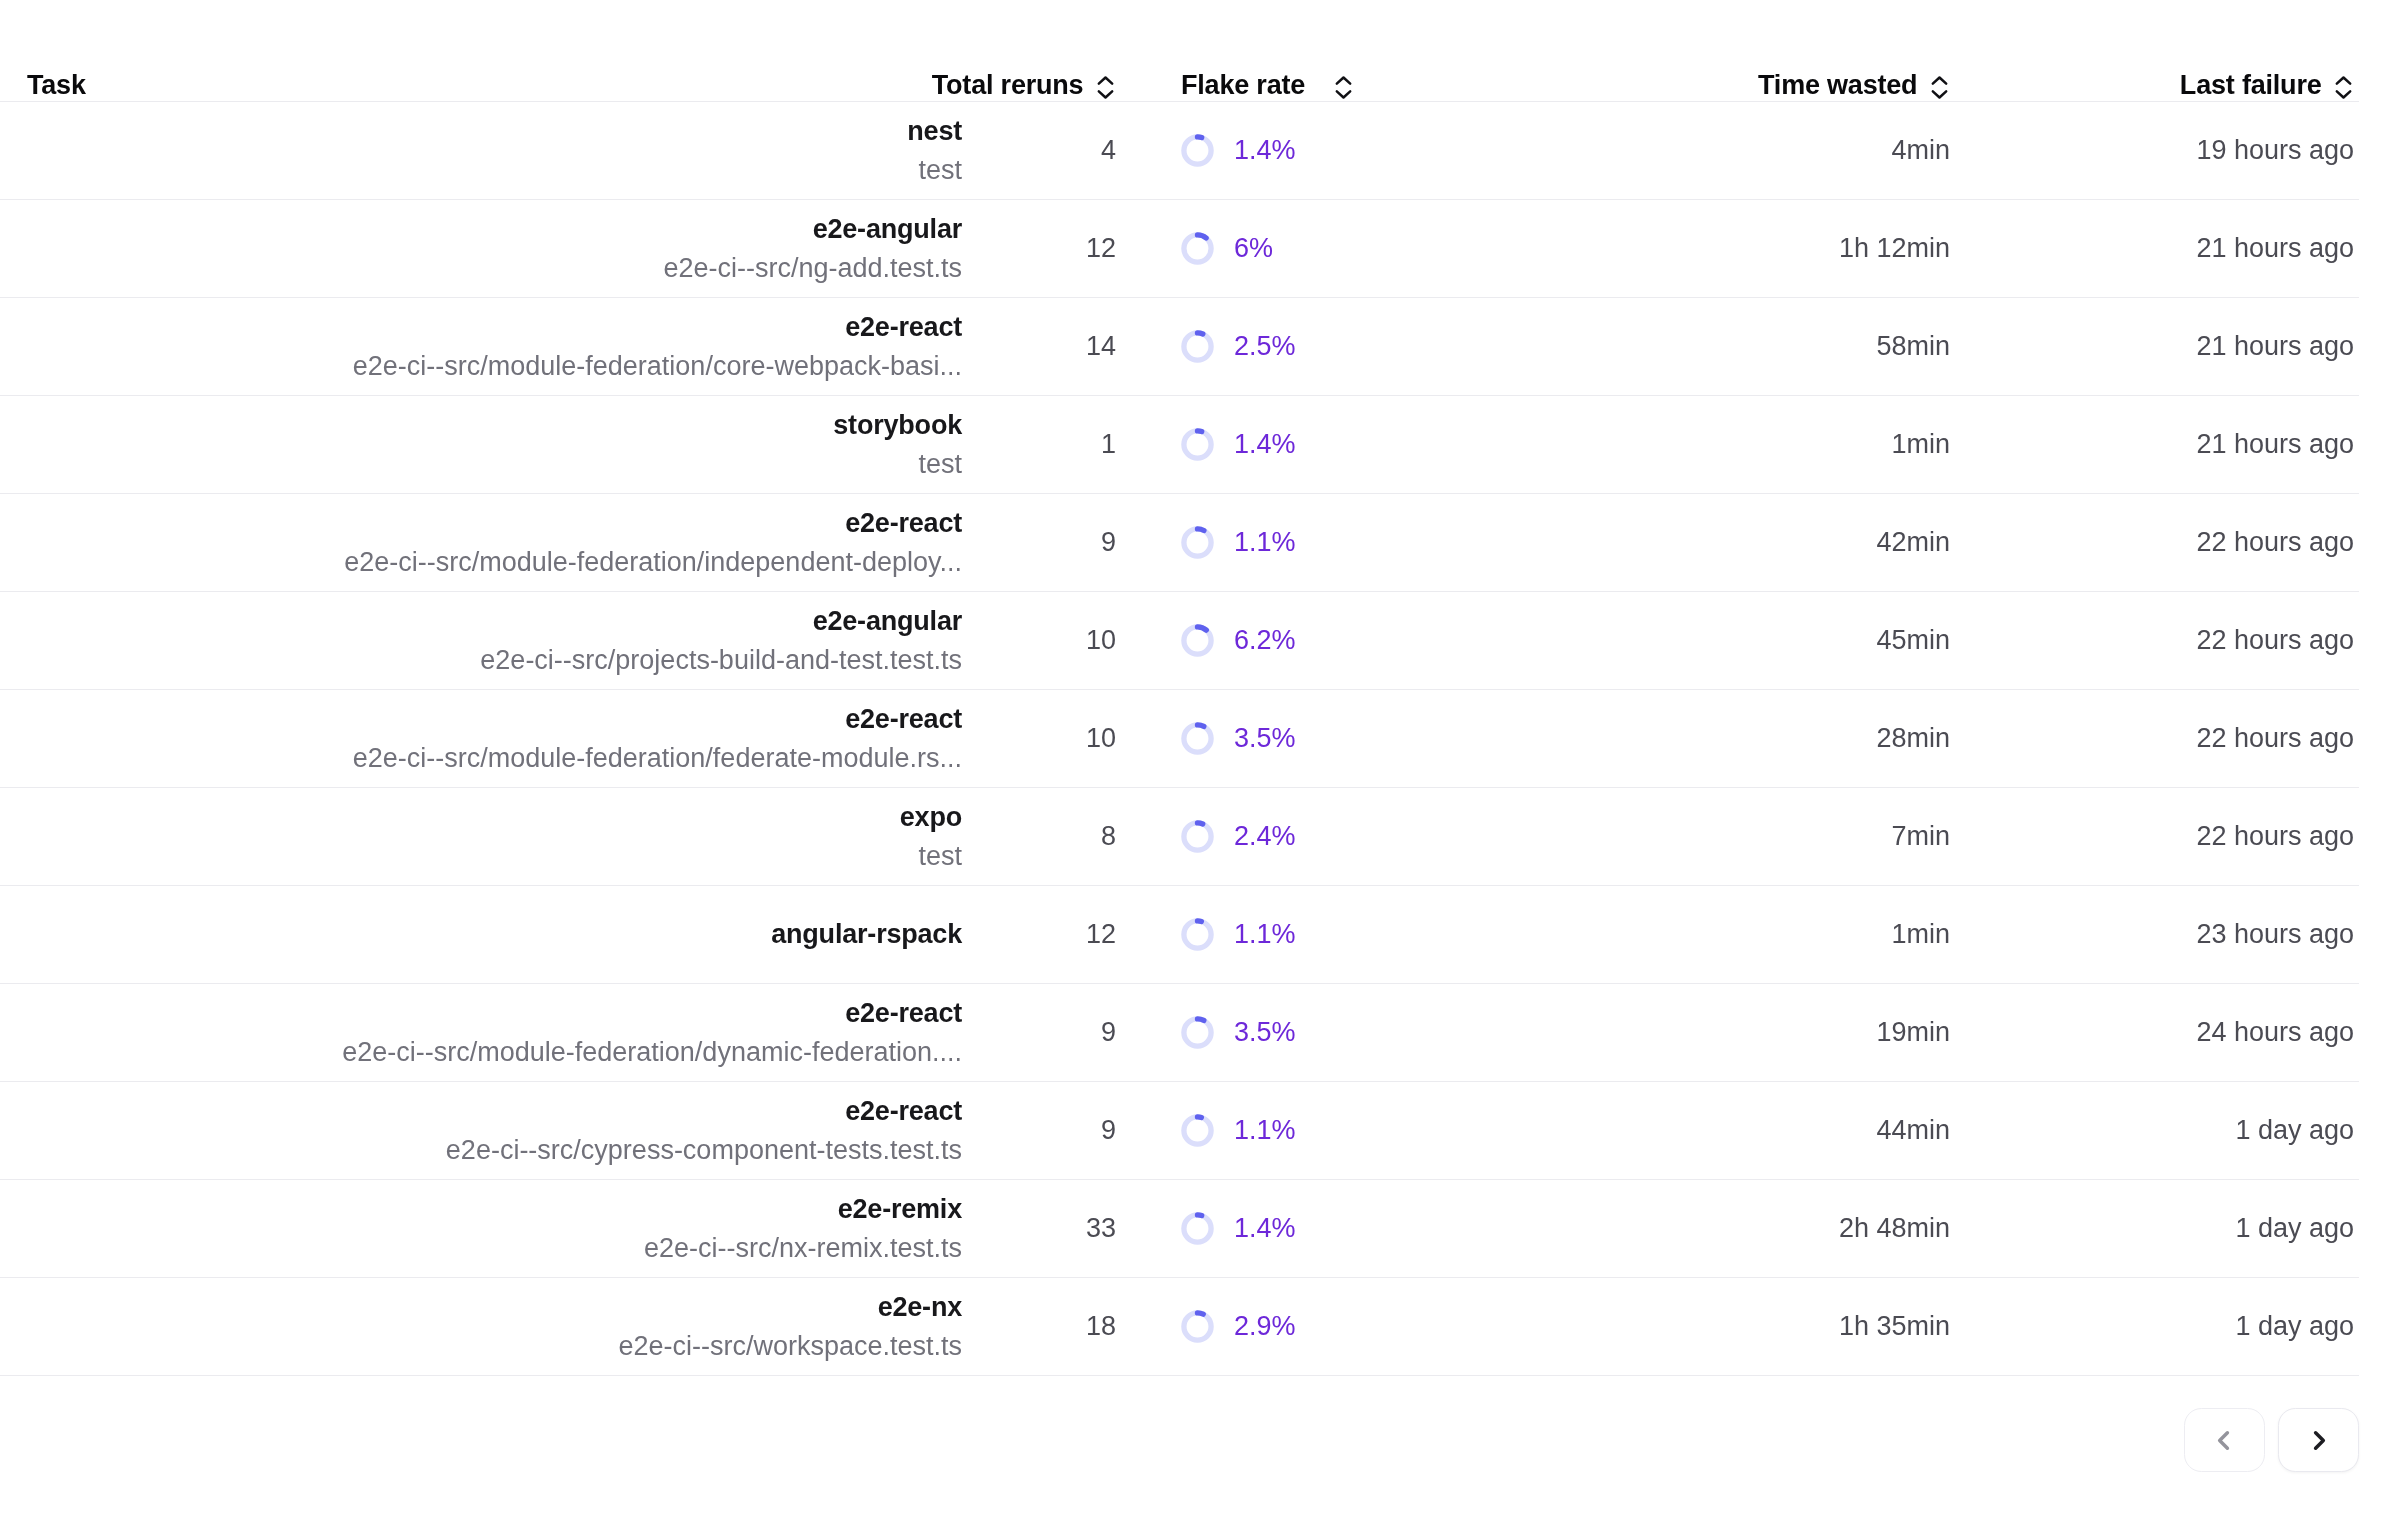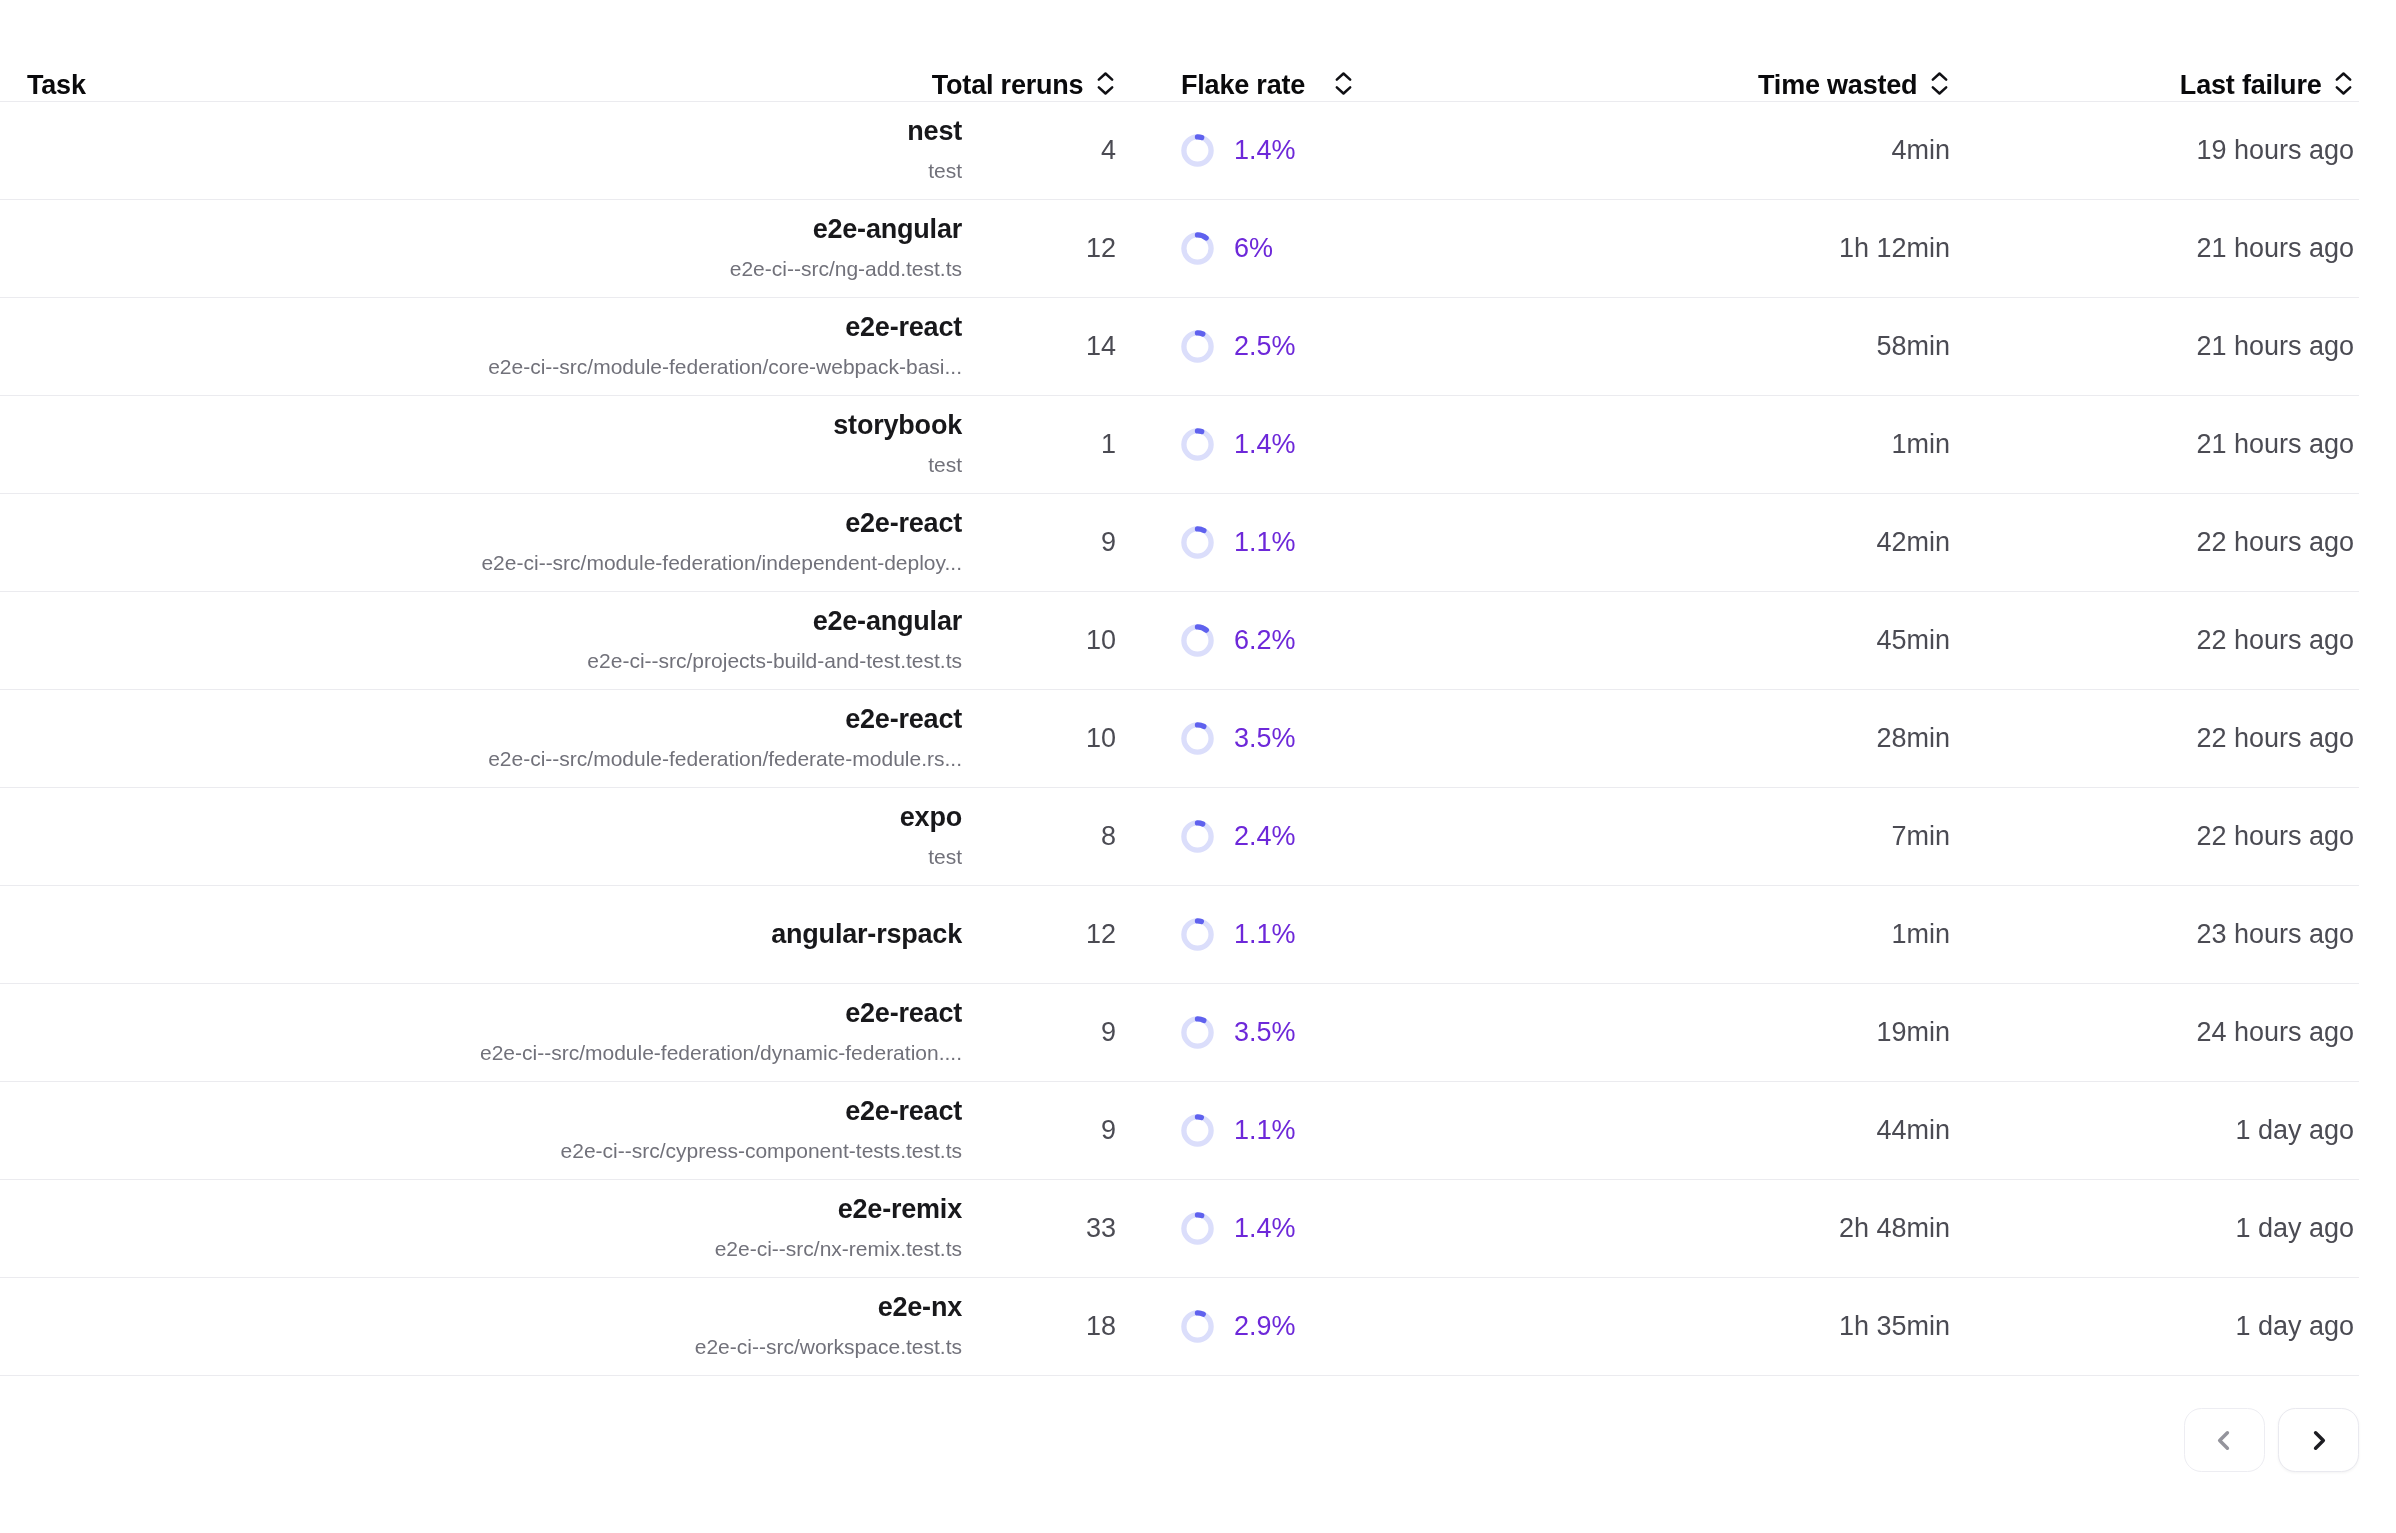--- a/index.html
+++ b/index.html
@@ -16,40 +16,40 @@
     align-items:center;
     box-sizing:border-box;
     padding-left:27px;
   }
   .thead{
     height:102px;
     padding-top:25px;
     border-bottom:1.9px solid #ebebef;
   }
   .th{
-    display:flex;align-items:flex-start;gap:11.6px;
+    display:flex;align-items:flex-end;gap:11.6px;
     font-size:27px;font-weight:700;color:#0a0a0c;
     letter-spacing:-0.2px;
     white-space:nowrap;
     margin-top:44px;
   }
   .th.align-right{justify-content:flex-end;}
   .th.col-flake{padding-left:65px;gap:28px;}
   .th.col-failure{padding-right:3.9px;}
   .sort-icon{flex:0 0 auto;display:block;}
   .tr{
     height:98px;
     border-bottom:1.9px solid #ebebef;
     background:#ffffff;
     cursor:pointer;
   }
   .td{font-size:27px;color:#52525b;white-space:nowrap;}
   .td-task{display:flex;flex-direction:column;justify-content:center;line-height:39px;align-items:flex-end;}
   .task-name{font-size:27px;font-weight:700;color:#18181b;letter-spacing:-0.2px;}
-  .task-detail{font-size:21px;font-weight:400;color:#71717a;overflow:hidden;text-overflow:ellipsis;max-width:898px;}
+  .task-detail{font-size:27px;font-weight:400;color:#71717a;overflow:hidden;text-overflow:ellipsis;max-width:898px;}
   .td-reruns{text-align:right;color:#4b4b53;}
   .td-flake{display:flex;align-items:center;gap:20px;padding-left:65px;color:#6d28d9;}
   .td-time{text-align:right;color:#4b4b53;}
   .td-failure{text-align:right;padding-right:3.9px;color:#4b4b53;}
   .donut{display:block;flex:0 0 auto;}
   .pagination{
     width:2359px;
     margin-top:32px;
     display:flex;justify-content:flex-end;gap:12.6px;
   }

